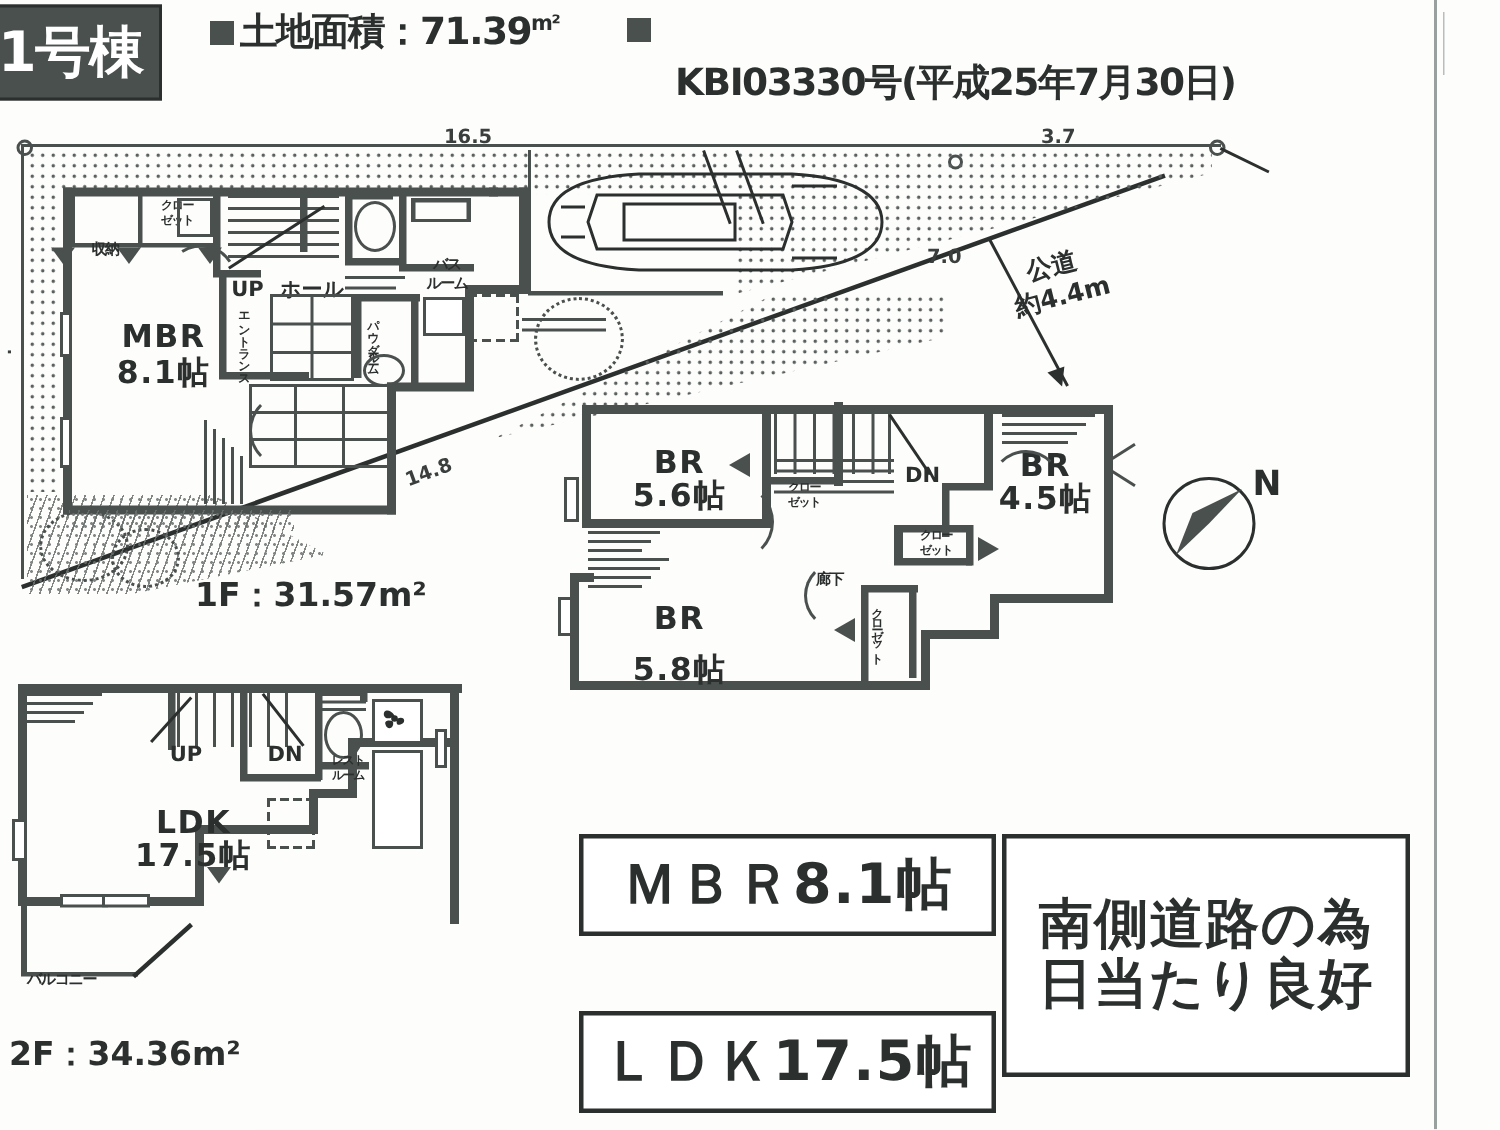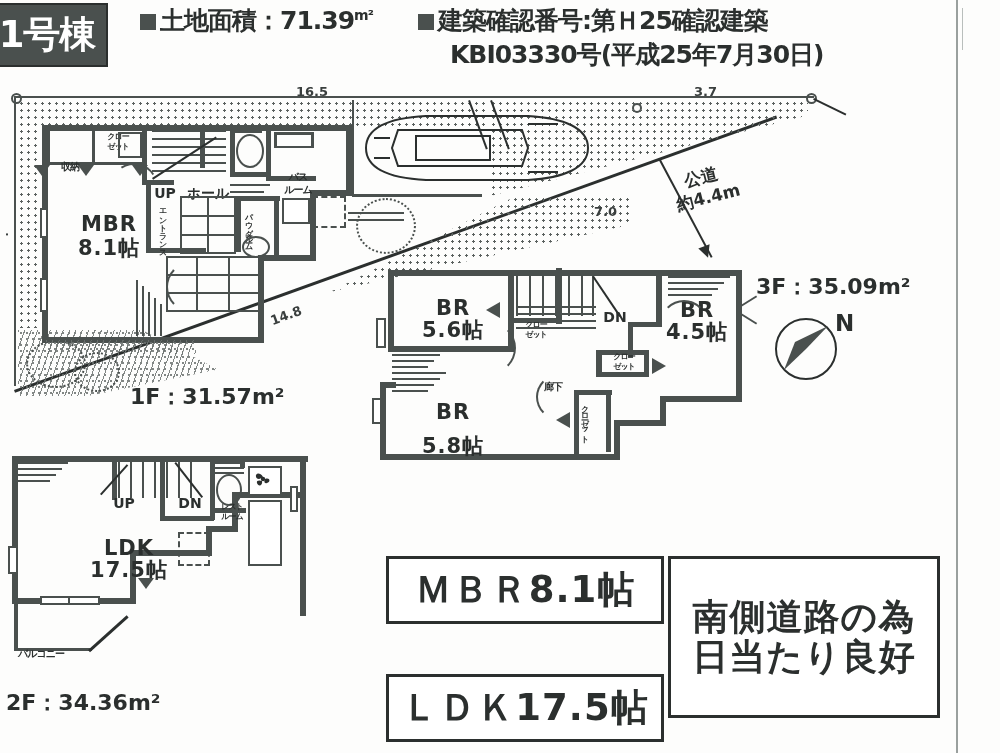--- a/index.html
+++ b/index.html
@@ -78,21 +78,21 @@
 <body>
 
 <div id="page">
 
   <div class="abs" id="badge">1号棟</div>
 
   <div class="abs hdr-line" style="left:140px;top:4px;">
     <span class="sq"></span><span>土地面積：71.39</span><span class="sup">m²</span>
   </div>
   <div class="abs hdr-line" style="left:418px;top:4px;">
-    <span class="sq"></span><span>建築確認番号:第Ｈ25確認建築</span>
+    <span class="sq"></span>
   </div>
   <div class="abs hdr-line" style="left:450px;top:38px;">KBI03330号(平成25年7月30日)</div>
 
   <div class="thin" style="left:14px;top:96px;width:800px;height:2px;"></div>
   <div class="thin" style="left:14px;top:96px;width:2px;height:290px;"></div>
   <div class="circle" style="left:11px;top:93px;width:7px;height:7px;border-width:2px;"></div>
   <div class="circle" style="left:806px;top:93px;width:7px;height:7px;border-width:2px;"></div>
   <div class="circle" style="left:632px;top:103px;width:6px;height:6px;border-width:2px;"></div>
 
   <div class="diag" style="left:14px;top:390px;width:810px;transform:rotate(-19.8deg);height:3px;"></div>
@@ -240,21 +240,21 @@
   <div class="diag" style="left:492px;top:100px;width:52px;transform:rotate(70deg);height:2px;"></div>
 
   <div class="circle" style="left:356px;top:198px;width:56px;height:52px;border-style:dotted;"></div>
   <div class="hatchlines" style="left:348px;top:212px;width:56px;height:10px;">
     <i style="left:0;top:0;width:56px;"></i>
       <i style="left:0;top:7px;width:56px;"></i>
   </div>
 
   <div class="dim" style="left:296px;top:84px;">16.5</div>
   <div class="dim" style="left:694px;top:84px;">3.7</div>
-  <div class="dim" style="left:594px;top:164px;margin-top:40px;">7.0</div>
+  <div class="dim" style="left:618px;top:164px;">7.0</div>
   <div class="dim" style="left:270px;top:308px;transform:rotate(-20deg);">14.8</div>
   <div class="dim" style="left:2px;top:228px;transform:rotate(-90deg);font-size:11px;">.</div>
 
   <div class="diag" style="left:660px;top:158px;width:112px;transform:rotate(62deg);height:2px;"></div>
   <div class="tri" style="left:700px;top:246px;border-left:6px solid transparent;border-right:6px solid transparent;border-top:12px solid #2b2f2e;transform:rotate(-20deg);"></div>
   <div class="abs" style="left:684px;top:166px;font-size:17px;font-weight:bold;transform:rotate(-14deg);">公道</div>
   <div class="abs" style="left:676px;top:186px;font-size:17px;font-weight:bold;transform:rotate(-14deg);">約4.4m</div>
 
   <div class="area-lbl" style="left:130px;top:382px;">1F：31.57m²</div>
 
@@ -343,21 +343,20 @@
   <div class="door-arc" style="left:464px;top:322px;width:48px;height:48px;border-color:transparent #4a504e transparent transparent;"></div>
   <div class="door-arc" style="left:536px;top:374px;width:42px;height:42px;border-color:transparent transparent transparent #4a504e;"></div>
   <div class="tri" style="left:486px;top:302px;border-top:8px solid transparent;border-bottom:8px solid transparent;border-right:14px solid #4a504e;"></div>
   <div class="tri" style="left:652px;top:358px;border-top:8px solid transparent;border-bottom:8px solid transparent;border-left:14px solid #4a504e;"></div>
   <div class="tri" style="left:556px;top:412px;border-top:8px solid transparent;border-bottom:8px solid transparent;border-right:14px solid #4a504e;"></div>
   <div class="thin" style="left:740px;top:300px;width:18px;height:2px;transform:rotate(-32deg);"></div>
   <div class="thin" style="left:740px;top:318px;width:18px;height:2px;transform:rotate(32deg);"></div>
   <div class="thin" style="left:376px;top:318px;width:6px;height:26px;background:#fff;border:2px solid #4a504e;"></div>
   <div class="thin" style="left:372px;top:398px;width:6px;height:22px;background:#fff;border:2px solid #4a504e;"></div>
 
-  <div class="area-lbl" style="left:756px;top:272px;">3F：35.09m²</div>
 
   <div id="compass">
     <div class="circ"></div>
     <svg width="62" height="62" viewBox="0 0 62 62" style="position:absolute;left:0;top:0;">
       <polygon points="53,8 31,31 9,52 20,24" fill="#4a504e"></polygon>
     </svg>
     <div class="n-letter">N</div>
   </div>
 
   <div class="wall" style="left:12px;top:456px;width:296px;height:6px;"></div>

